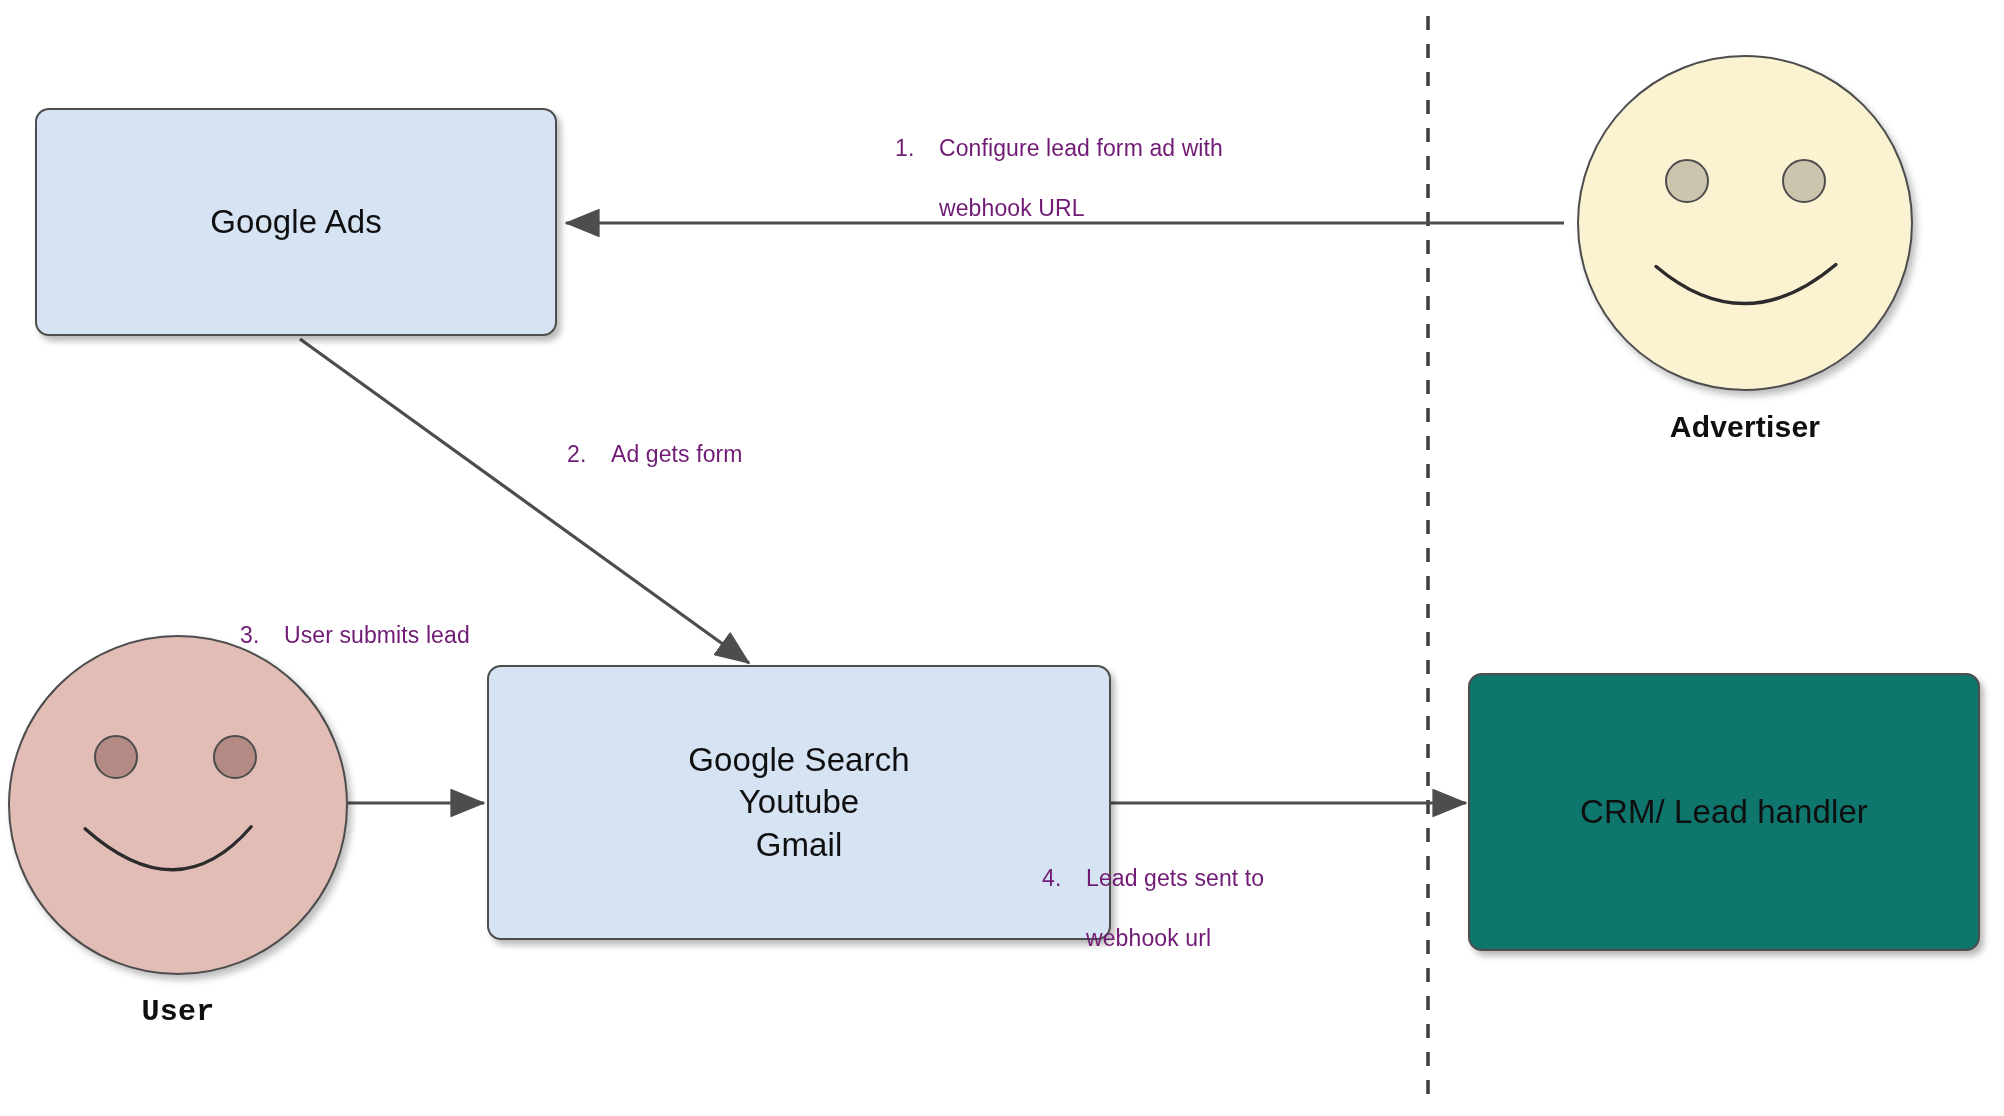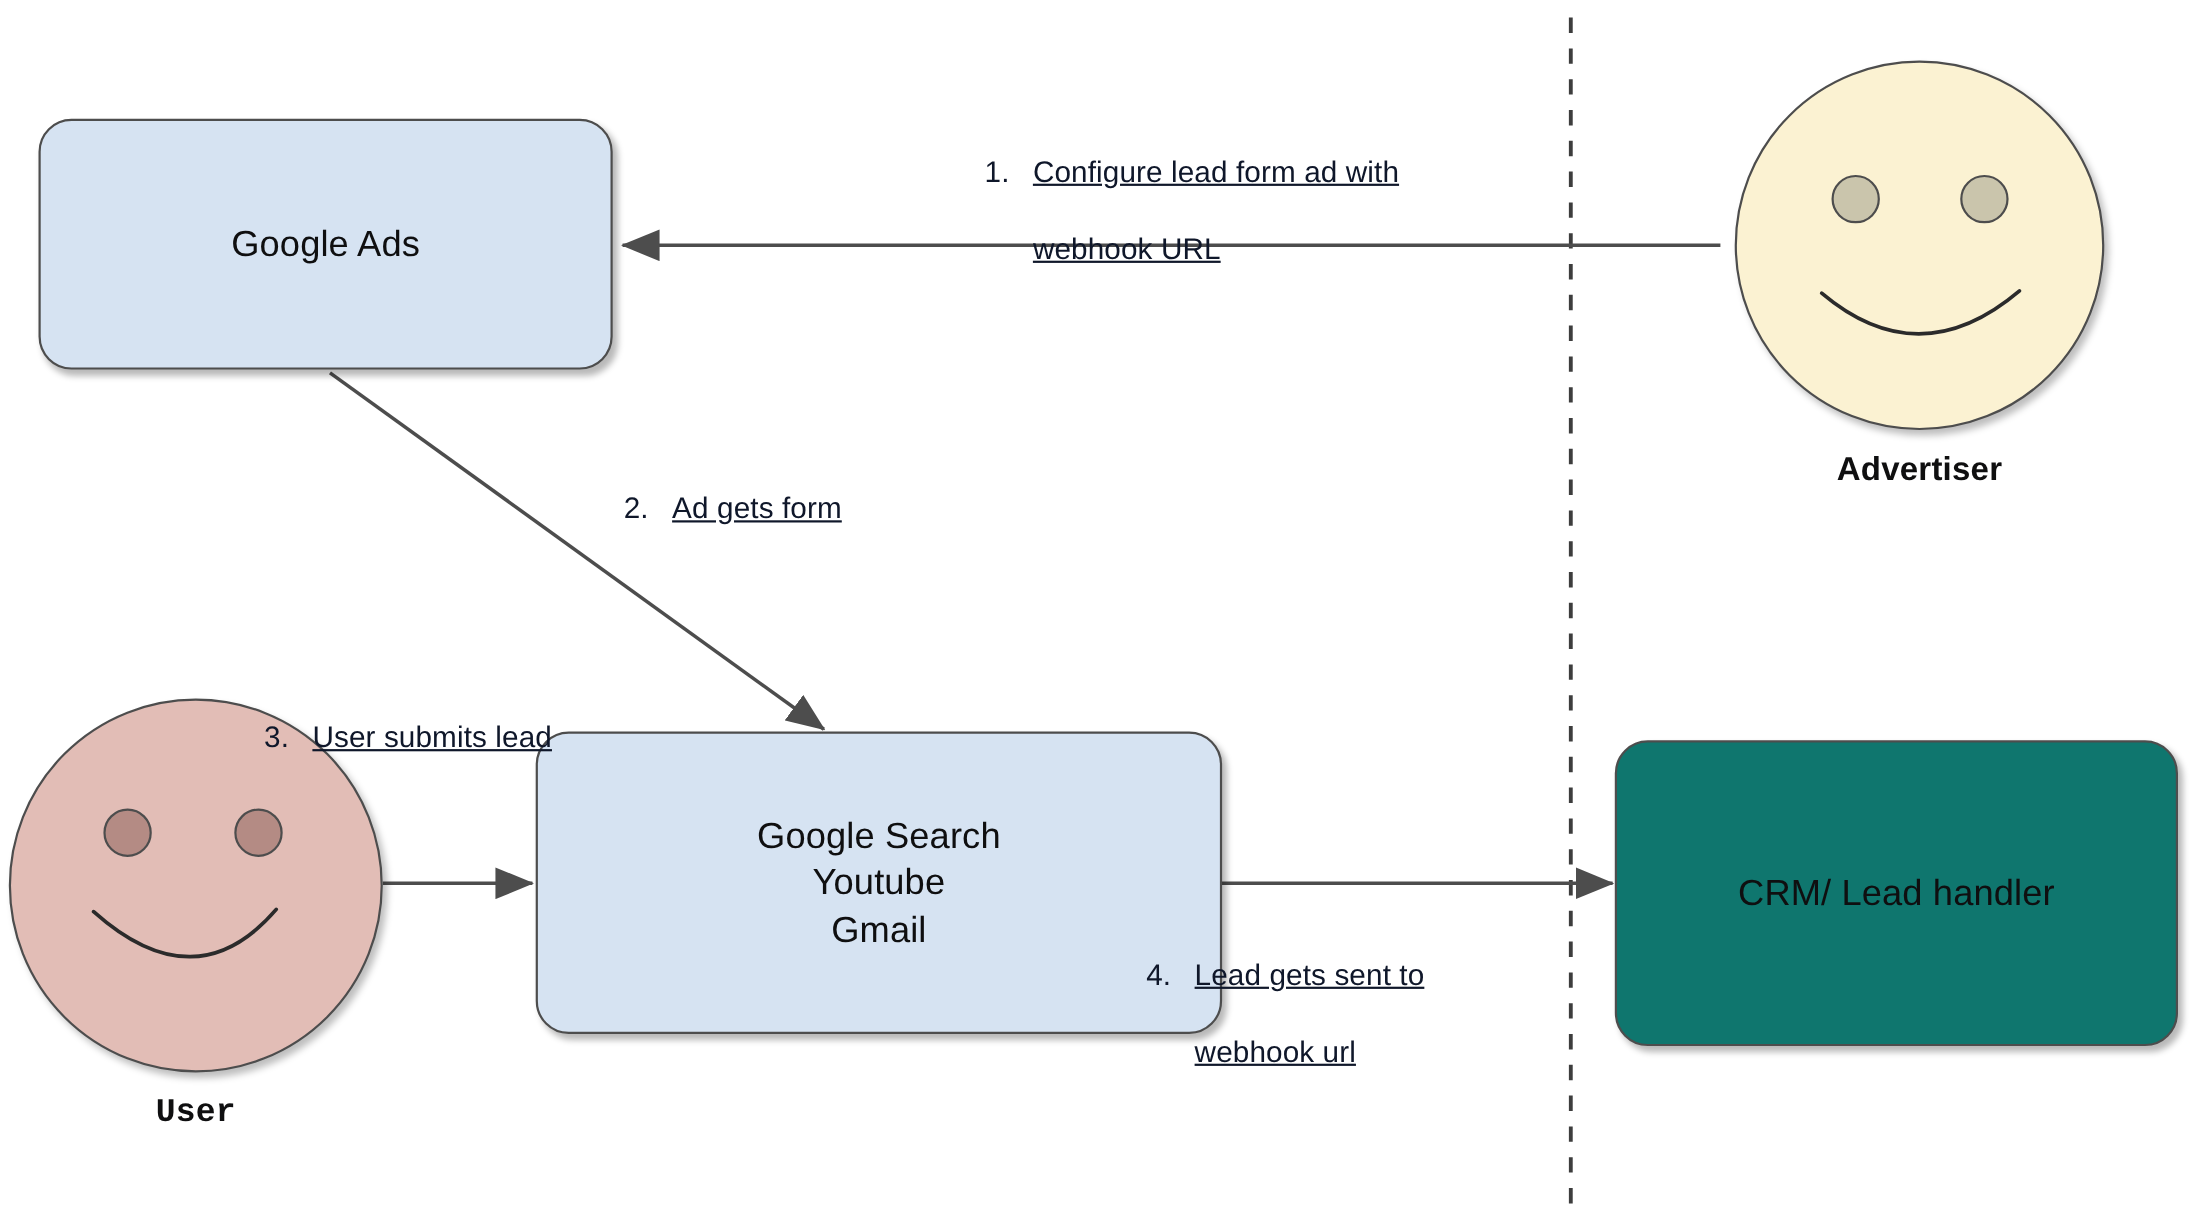--- a/index.html
+++ b/index.html
@@ -28,21 +28,21 @@
     width: 2004px;
     height: 1116px;
     pointer-events: none;
   }
 
   
   .node-box {
     position: absolute;
     box-sizing: border-box;
     border: 2px solid #4d4d4d;
-    border-radius: 30px;
+    border-radius: 14px;
     display: flex;
     align-items: center;
     justify-content: center;
     text-align: center;
     box-shadow: 4px 5px 6px rgba(0,0,0,0.28);
   }
   .node-box .node-label {
     color: #0f0f10;
     font-size: 33px;
     line-height: 1.28;
@@ -117,34 +117,33 @@
   #actor-user { left: 8px; top: 635px; width: 340px; font-family: Liberation Mono, monospace; }
   #actor-user .actor-face { width: 340px; height: 340px; background: #e2bdb6; }
   #actor-user .actor-eye { background: #b48b84; width: 44px; height: 44px; }
   #actor-user .eye-left  { left: 84px;  top: 98px; }
   #actor-user .eye-right { left: 203px; top: 98px; }
   #actor-user .actor-name { top: 360px; }
 
   
   .step-label {
     position: absolute;
-    color: #0f172a;
-    font-size: 27px;
+    color: #701a75;
+    font-size: 23px;
     line-height: 1.30;
     letter-spacing: 0.1px;
     white-space: pre-line;
-    text-decoration: underline;
   }
   .step-label .step-num {
     display: inline-block;
     min-width: 44px;
   }
   #label-step-1 { left: 895px;  top: 104px; width: 420px; }
   #label-step-2 { left: 567px;  top: 410px; width: 400px; }
-  #label-step-3 { left: 240px;  top: 618px; width: 400px; }
+  #label-step-3 { left: 240px;  top: 591px; width: 400px; }
   #label-step-4 { left: 1042px; top: 834px; width: 380px; }
 
   .step-text {
     display: inline;
   }
 </style>
 </head>
 <body>
 
 <div id="canvas">

